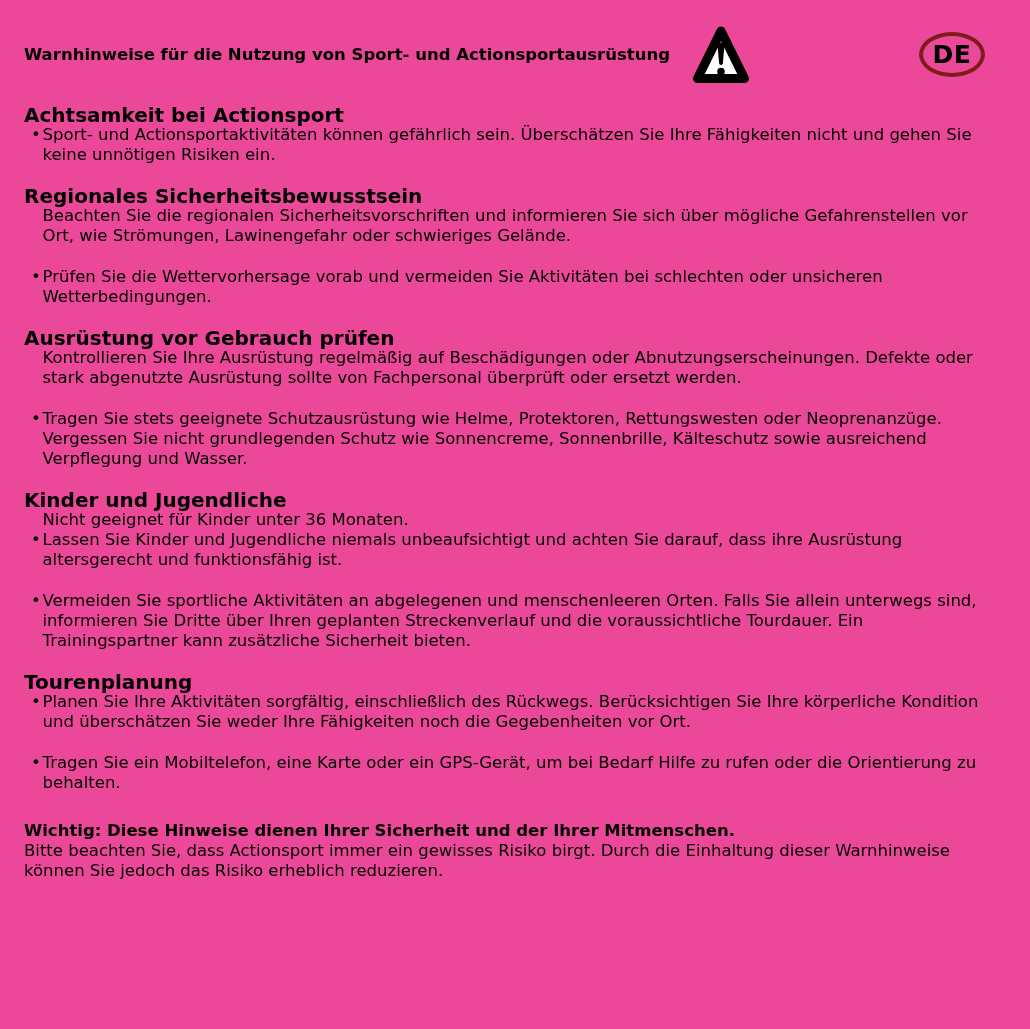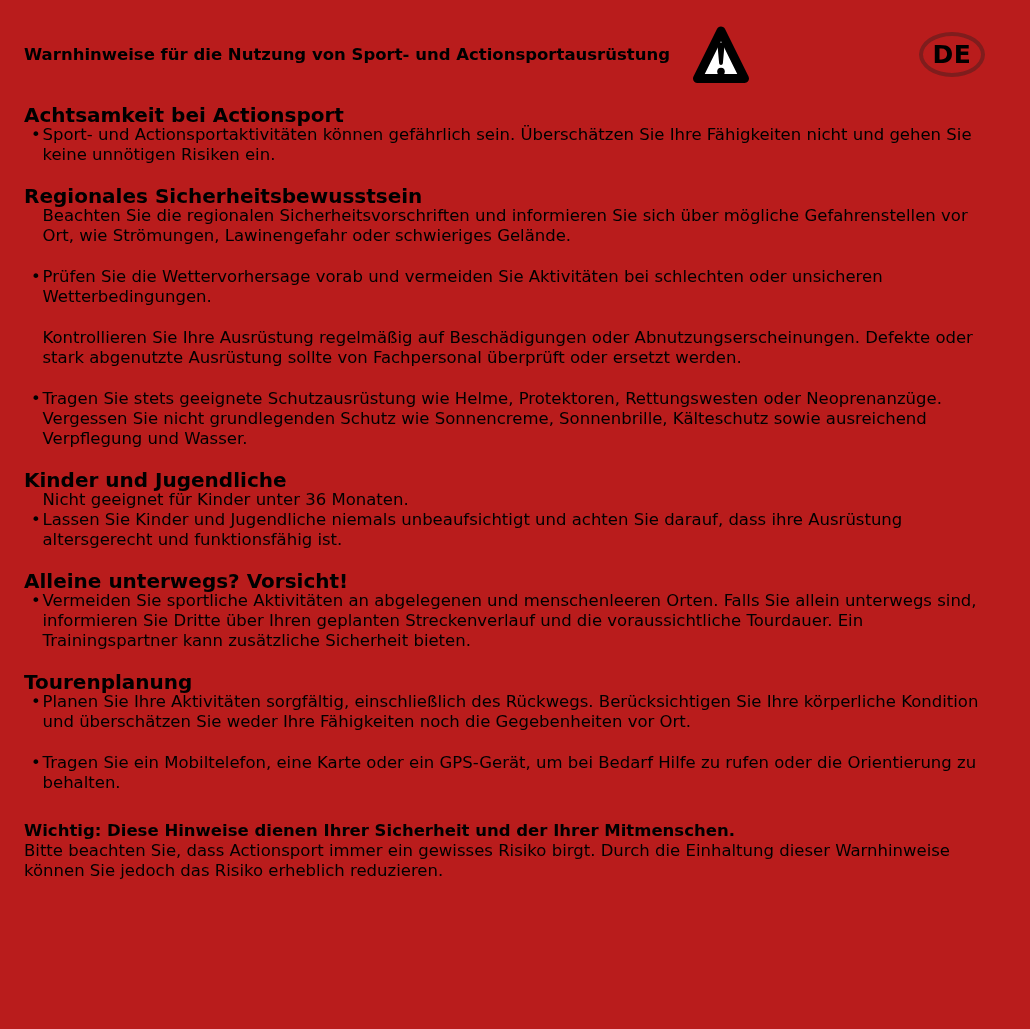--- a/index.html
+++ b/index.html
@@ -9,21 +9,21 @@
     font-family: "DejaVu Sans", "Liberation Sans", sans-serif;
     font-size: 16.5px; line-height: 20px;
     -webkit-font-smoothing: antialiased;
   }
   .page {
     position: relative;
     width: 1030px; height: 1029px;
     box-sizing: border-box;
     padding: 45px 31px 0 24px;
     overflow: hidden;
-    background: #b91c1c;
+    background: #ec4899;
   }
   .title {
     margin: 0 0 40px 0;
     font-size: 16.5px; line-height: 20px;
     font-weight: bold;
     max-width: 660px;
     white-space: nowrap;
   }
   .warning-triangle {
     position: absolute; left: 691px; top: 22px;
@@ -96,20 +96,21 @@
 
   <section class="section">
 
   <div class="item">
     <span class="marker">•</span>
     <span class="item-text">Prüfen Sie die Wettervorhersage vorab und vermeiden Sie Aktivitäten bei schlechten oder unsicheren Wetterbedingungen.</span>
   </div>
 </section>
 
   <section class="section">
+    <h2 class="section-heading">Ausrüstung vor Gebrauch prüfen</h2>
 
   <div class="item">
     <span class="marker"></span>
     <span class="item-text">Kontrollieren Sie Ihre Ausrüstung regelmäßig auf Beschädigungen oder Abnutzungserscheinungen. Defekte oder stark abgenutzte Ausrüstung sollte von Fachpersonal überprüft oder ersetzt werden.</span>
   </div>
 </section>
 
   <section class="section">
 
   <div class="item">
@@ -126,21 +127,20 @@
     <span class="item-text">Nicht geeignet für Kinder unter 36 Monaten.</span>
   </div>
 
   <div class="item">
     <span class="marker">•</span>
     <span class="item-text">Lassen Sie Kinder und Jugendliche niemals unbeaufsichtigt und achten Sie darauf, dass ihre Ausrüstung altersgerecht und funktionsfähig ist.</span>
   </div>
 </section>
 
   <section class="section">
-    <h2 class="section-heading">Alleine unterwegs? Vorsicht!</h2>
 
   <div class="item">
     <span class="marker">•</span>
     <span class="item-text">Vermeiden Sie sportliche Aktivitäten an abgelegenen und menschenleeren Orten. Falls Sie allein unterwegs sind, informieren Sie Dritte über Ihren geplanten Streckenverlauf und die voraussichtliche Tourdauer. Ein Trainingspartner kann zusätzliche Sicherheit bieten.</span>
   </div>
 </section>
 
   <section class="section">
     <h2 class="section-heading">Tourenplanung</h2>
 

